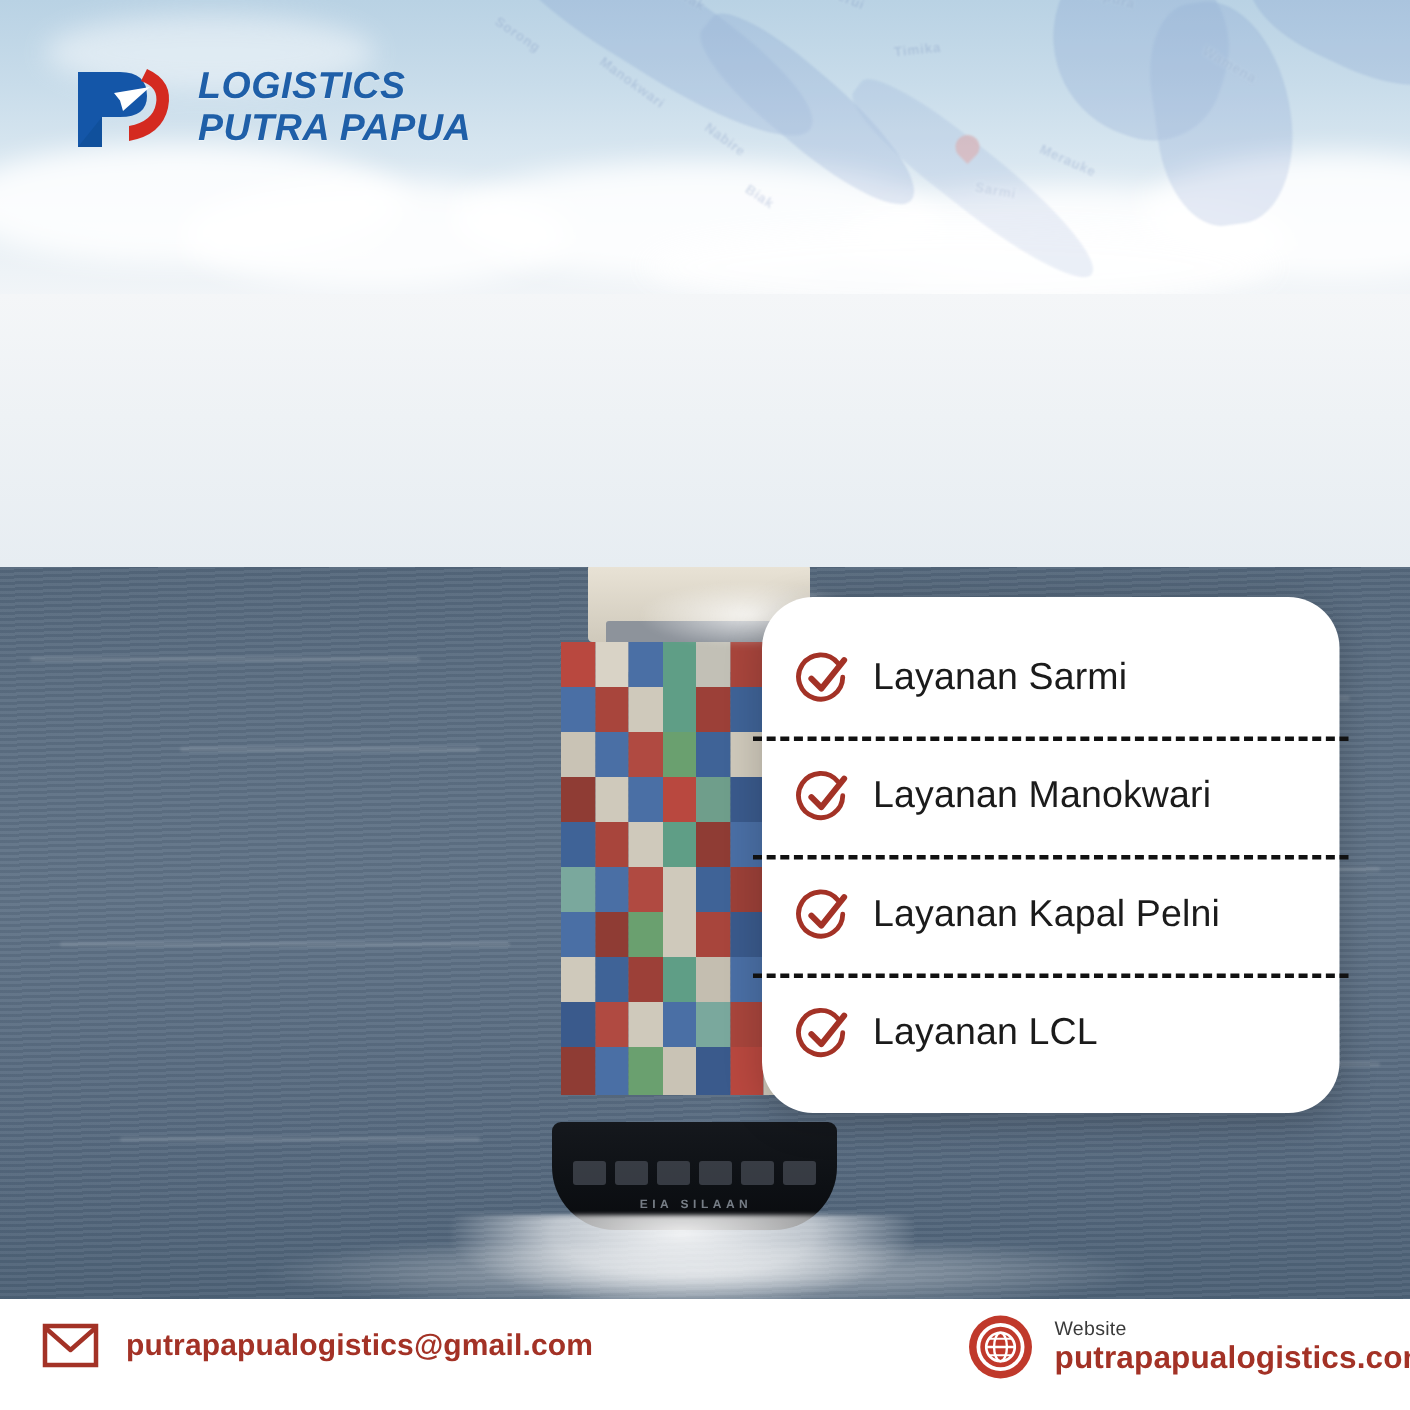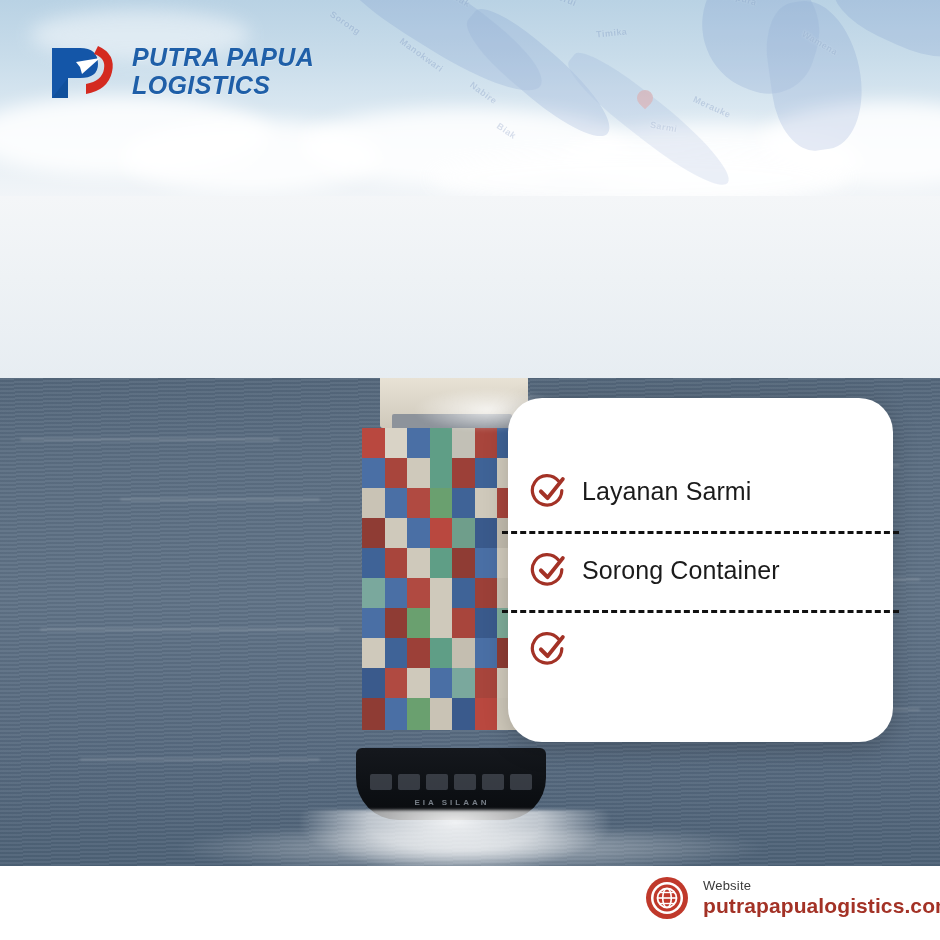--- a/index.html
+++ b/index.html
@@ -101,21 +101,21 @@
       repeating-linear-gradient(178deg, rgba(255,255,255,.05) 0 2px, rgba(0,0,0,.035) 2px 4px),
       linear-gradient(180deg,#54677b 0%,#5b6e82 18%,#5f7286 45%,#586b80 72%,#4d6176 100%);
     overflow:hidden; z-index:2;
   }
   .wave {
     position:absolute; height:3px; background:rgba(255,255,255,.12);
     border-radius:3px; filter:blur(1px);
   }
 
   
-  .ship { position:absolute; left:352px; top:-8px; width:200px; height:450px; }
+  .ship { position:absolute; left:364px; top:-8px; width:200px; height:450px; }
   .hull {
     position:absolute; left:4px; top:378px; width:190px; height:72px;
     background:linear-gradient(180deg,#15181d 0%,#0d1014 60%,#090b0e 100%);
     border-radius:6px 6px 42px 42px;
   }
   .hull-band {
     position:absolute; left:18px; top:404px; width:162px; height:16px;
     display:flex; gap:6px;
   }
   .hull-band i {
@@ -249,22 +249,22 @@
 
   <div class="logo">
     <svg class="logo-mark" viewBox="0 0 74 62">
       <path d="M6 8 L34 8 Q52 8 52 24 Q52 38 34 38 L22 38 L22 58 L6 58 Z" fill="#1456a8"></path>
       <path d="M22 20 L22 32 L34 32 Q40 32 40 26 Q40 20 34 20 Z" fill="#ffffff" opacity="0"></path>
       <path d="M52 6 Q70 14 66 32 Q62 50 40 54 L40 44 Q56 41 58 29 Q60 18 48 14 Z" fill="#d42a20"></path>
       <path d="M30 22 L54 18 L36 34 L34 27 Z" fill="#ffffff"></path>
       <path d="M22 38 L22 58 L6 58 Z" fill="#10509c"></path>
     </svg>
     <div class="logo-text">
+      <div>LOGISTICS</div>
       <div>PUTRA PAPUA</div>
-      <div>LOGISTICS</div>
     </div>
   </div>
 
   <div class="headband"></div>
 
   <div class="ocean">
     <div class="wave" style="left:20px;  top:60px;  width:260px;"></div>
     <div class="wave" style="left:120px; top:120px; width:200px;"></div>
     <div class="wave" style="left:620px; top:86px;  width:280px;"></div>
     <div class="wave" style="left:700px; top:200px; width:220px;"></div>
@@ -404,35 +404,50 @@
         <path d="M11.5 20.5 L18.5 27.5 L34.5 7.5" fill="none" stroke="#a33226" stroke-width="4.2" stroke-linecap="round" stroke-linejoin="round"></path>
       </svg>
       <span class="slabel">Layanan Sarmi</span>
     </div>
 
     <div class="srow">
       <svg class="check" viewBox="0 0 40 40">
         <path d="M30 9.5 A15.5 15.5 0 1 0 33.5 19.5" fill="none" stroke="#a33226" stroke-width="3.4" stroke-linecap="round"></path>
         <path d="M11.5 20.5 L18.5 27.5 L34.5 7.5" fill="none" stroke="#a33226" stroke-width="4.2" stroke-linecap="round" stroke-linejoin="round"></path>
       </svg>
-      <span class="slabel">Sorong Container</span>
-    </div>
-
+      <span class="slabel">Layanan Manokwari</span>
+    </div>
 
     <div class="srow">
       <svg class="check" viewBox="0 0 40 40">
         <path d="M30 9.5 A15.5 15.5 0 1 0 33.5 19.5" fill="none" stroke="#a33226" stroke-width="3.4" stroke-linecap="round"></path>
         <path d="M11.5 20.5 L18.5 27.5 L34.5 7.5" fill="none" stroke="#a33226" stroke-width="4.2" stroke-linecap="round" stroke-linejoin="round"></path>
       </svg>
+      <span class="slabel">Layanan Kapal Pelni</span>
+    </div>
+
+    <div class="srow">
+      <svg class="check" viewBox="0 0 40 40">
+        <path d="M30 9.5 A15.5 15.5 0 1 0 33.5 19.5" fill="none" stroke="#a33226" stroke-width="3.4" stroke-linecap="round"></path>
+        <path d="M11.5 20.5 L18.5 27.5 L34.5 7.5" fill="none" stroke="#a33226" stroke-width="4.2" stroke-linecap="round" stroke-linejoin="round"></path>
+      </svg>
+      <span class="slabel">Layanan LCL</span>
     </div>
 
   </div>
 
   <div class="footer">
 
+    <div class="f-email">
+      <svg class="env" viewBox="0 0 38 30">
+        <rect x="2" y="2" width="34" height="26" fill="none" stroke="#a33226" stroke-width="3"></rect>
+        <path d="M2 3 L19 18 L36 3" fill="none" stroke="#a33226" stroke-width="3" stroke-linejoin="round"></path>
+      </svg>
+      <span>putrapapualogistics@gmail.com</span>
+    </div>
 
     <div class="f-web">
       <svg class="globe" viewBox="0 0 44 44">
         <circle cx="22" cy="22" r="21" fill="#c0392b"></circle>
         <circle cx="22" cy="22" r="16" fill="#ffffff"></circle>
         <circle cx="22" cy="22" r="13.5" fill="#c0392b"></circle>
         <circle cx="22" cy="22" r="9.5" fill="none" stroke="#ffffff" stroke-width="1.8"></circle>
         <ellipse cx="22" cy="22" rx="4.3" ry="9.5" fill="none" stroke="#ffffff" stroke-width="1.6"></ellipse>
         <line x1="12.5" y1="22" x2="31.5" y2="22" stroke="#ffffff" stroke-width="1.6"></line>
         <line x1="14" y1="16.5" x2="30" y2="16.5" stroke="#ffffff" stroke-width="1.4"></line>

